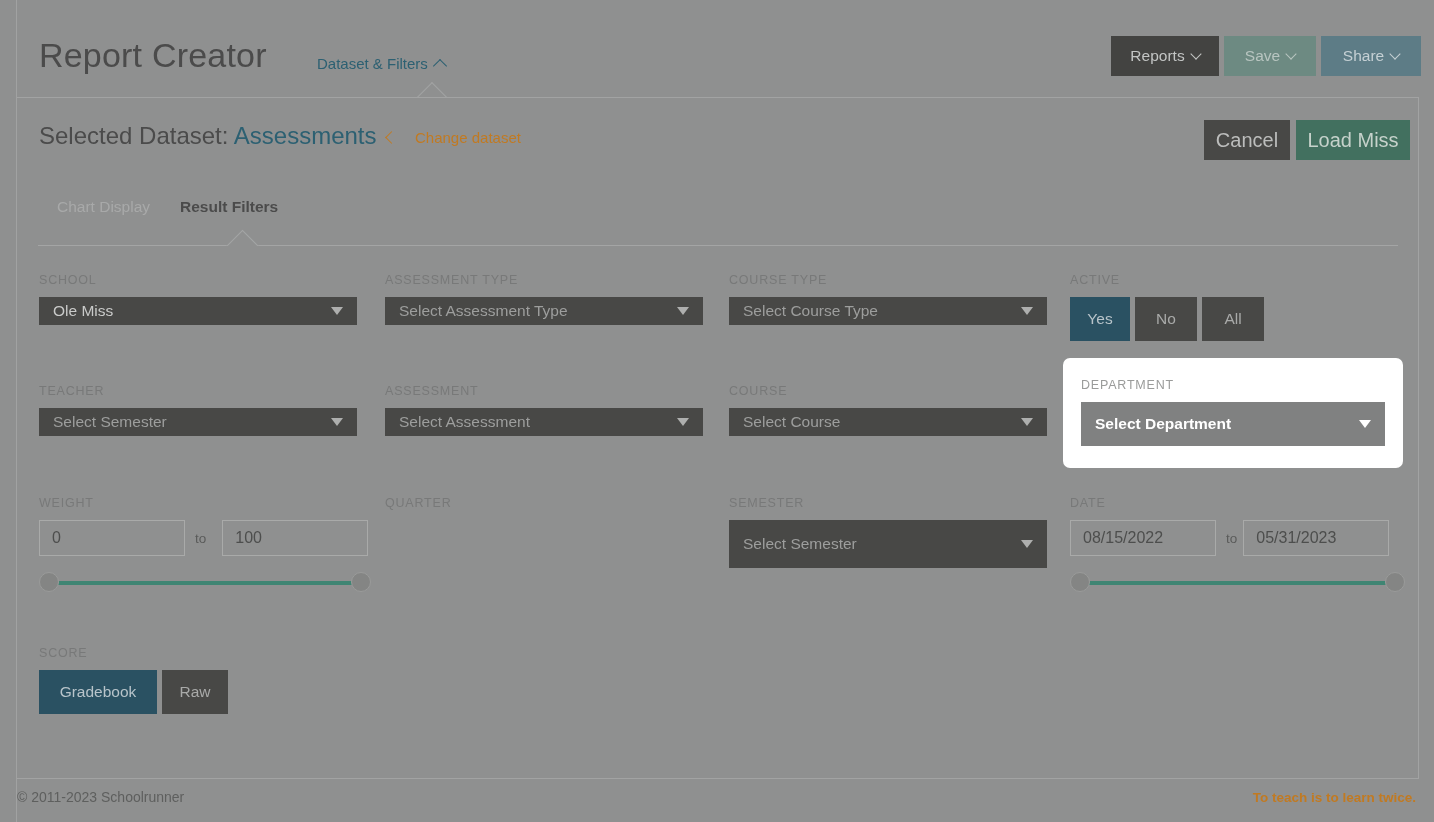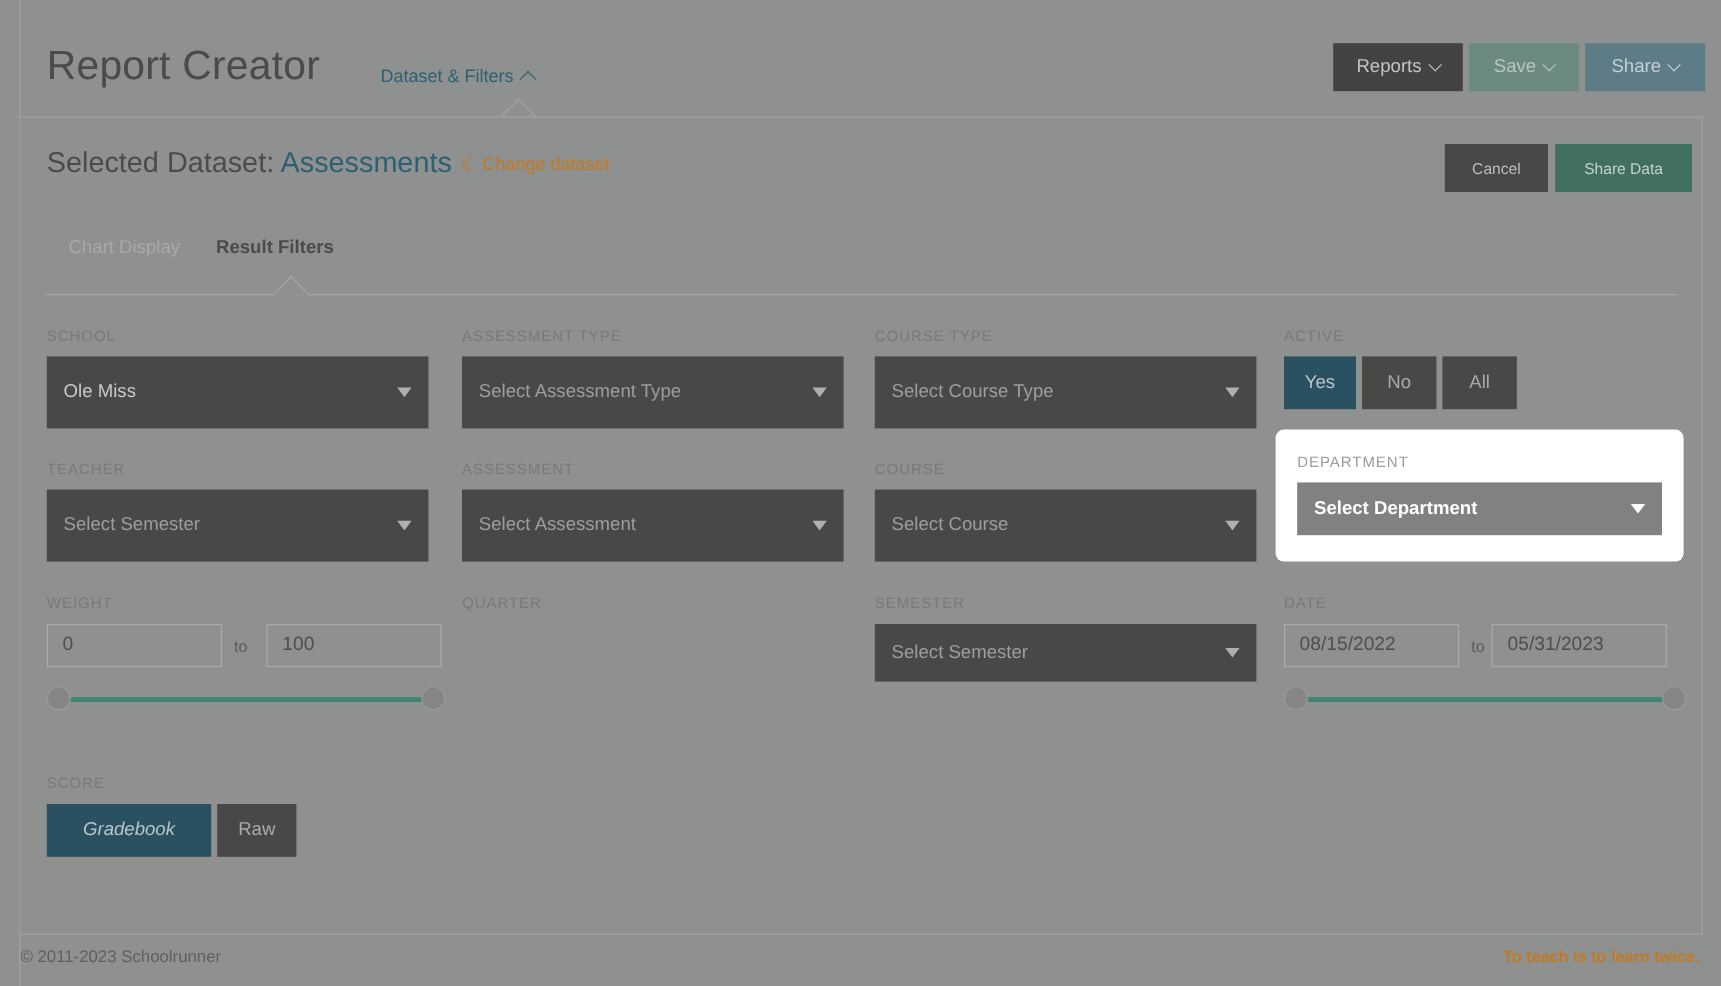--- a/index.html
+++ b/index.html
@@ -158,42 +158,42 @@
   #change-dataset-link {
     position: absolute;
     left: 370px;
     top: 31px;
     font-size: 15px;
     color: #c17a22;
     cursor: pointer;
     white-space: nowrap;
     display: flex;
     align-items: center;
-    gap: 6px;
+    gap: 19px;
   }
   .caret-left-small {
     display: inline-block;
     width: 8px;
     height: 8px;
     border-left: 1.5px solid #c17a22;
     border-top: 1.5px solid #c17a22;
     transform: rotate(-45deg);
   }
   #dataset-bar-actions {
     position: absolute;
     right: 8px;
     top: 22px;
     display: flex;
     gap: 6px;
   }
   .bar-btn {
     height: 40px;
     border: none;
     font-family: "Liberation Sans", sans-serif;
-    font-size: 13px;
+    font-size: 20px;
     cursor: pointer;
     display: flex;
     align-items: center;
     justify-content: center;
     white-space: nowrap;
   }
   .bar-btn.cancel   { background: #484846; color: #bcbdbc; width: 86px; }
   .bar-btn.load     { background: #42705f; color: #c6d2cb; width: 114px; }
 
   
@@ -255,21 +255,21 @@
   .field-label {
     font-size: 12.5px;
     letter-spacing: 0.8px;
     color: #787979;
     text-transform: uppercase;
     margin-bottom: 10px;
     white-space: nowrap;
   }
   .select-box {
     background: #484846;
-    height: 60px;
+    height: 28px;
     display: flex;
     align-items: center;
     padding: 0 14px;
     box-sizing: border-box;
     cursor: pointer;
     position: relative;
   }
   .select-box.tall { height: 48px; }
   .select-text {
     font-size: 15.5px;
@@ -315,21 +315,21 @@
     justify-content: center;
     cursor: pointer;
     border: none;
     font-family: "Liberation Sans", sans-serif;
     white-space: nowrap;
   }
   .toggle-btn.selected { background: #2a5162; color: #b8c4ca; }
   .toggle-btn.w-yes { width: 60px; }
   .toggle-btn.w-no  { width: 62px; }
   .toggle-btn.w-all { width: 62px; }
-  .toggle-btn.w-gradebook { width: 137px; font-style: italic; }
+  .toggle-btn.w-gradebook { width: 118px; }
   .toggle-btn.w-raw { width: 66px; }
 
   
   .range-inputs {
     display: flex;
     align-items: center;
     gap: 10px;
   }
   .range-input {
     height: 36px;
@@ -460,21 +460,21 @@
         <span id="selected-dataset-value">Assessments</span>
       </div>
 
       <div id="change-dataset-link">
         <span class="caret-left-small"></span>
         <span>Change dataset</span>
       </div>
 
       <div id="dataset-bar-actions">
         <button class="bar-btn cancel">Cancel</button>
-        <button class="bar-btn load">Share Data</button>
+        <button class="bar-btn load">Load Miss</button>
       </div>
     </div>
 
     <div id="tabs-row">
       <div id="tab-chart-display" class="tab inactive">Chart Display</div>
       <div id="tab-result-filters" class="tab active">Result Filters</div>
     </div>
     <div id="tabs-divider"></div>
     <div id="tab-notch"></div>
 

